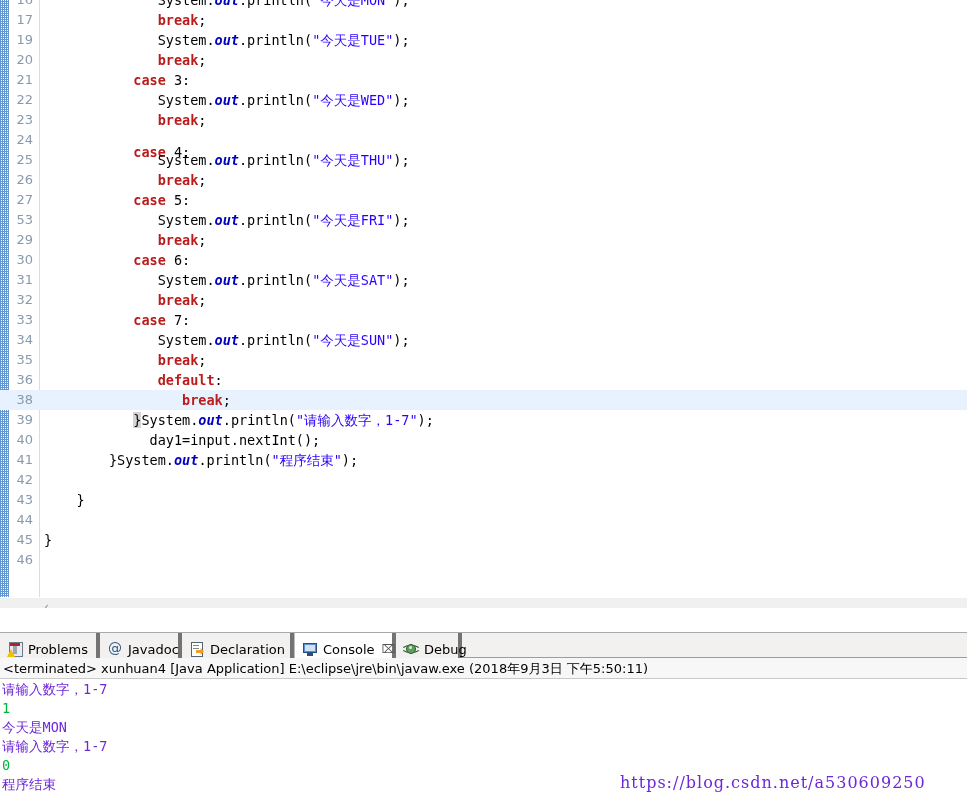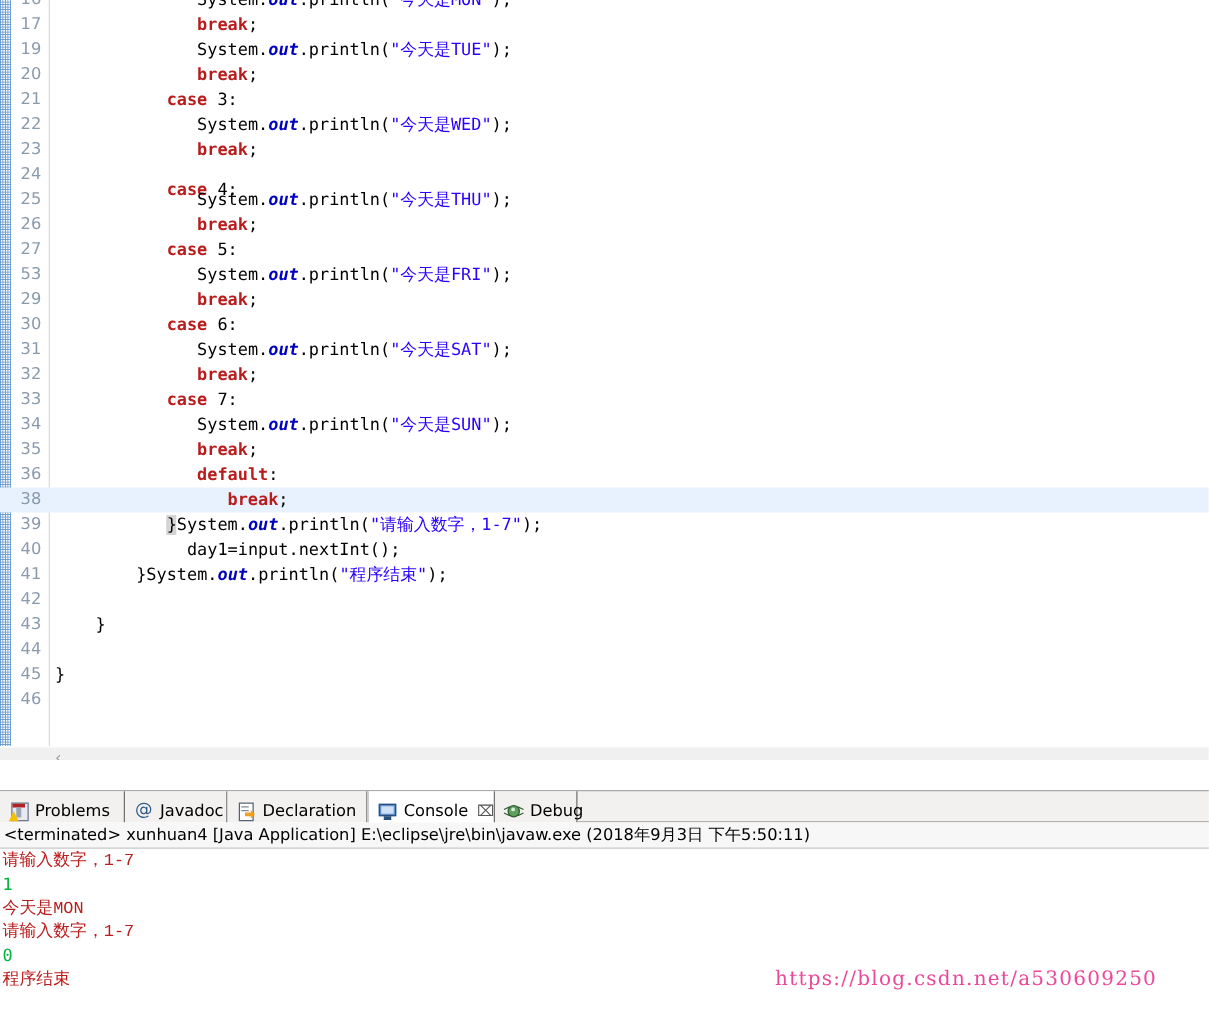--- a/index.html
+++ b/index.html
@@ -131,21 +131,21 @@
     position: absolute;
     top: 0;
     height: 25px;
     display: flex;
     align-items: center;
     padding: 16px 7px;
     box-sizing: border-box;
     font-family: "DejaVu Sans", sans-serif;
     font-size: 13px;
     color: #000000;
-    border-right: 1px solid #737373;
+    border-right: 4px solid #737373;
     background: #f2f1f0;
   }
   .tab.active {
     background: #ffffff;
     border-left: 1px solid #bdbdbd;
   }
   .tab .tab-label { margin-left: 5px; }
   .tab .tab-close {
     margin-left: 7px;
     color: #555555;
@@ -262,32 +262,32 @@
     padding-left: 2px;
     box-sizing: border-box;
   }
   .console-line {
     height: 19px;
     line-height: 19px;
     font-family: "DejaVu Sans Mono", monospace;
     font-size: 13.5px;
     white-space: pre;
   }
-  .c-out { color: #b91c1c; font-family: Liberation Mono, monospace; }
+  .c-out { color: #6d28d9; }
   .c-in  { color: #00b33c; }
 
   
   .watermark {
     position: absolute;
     left: 620px;
     top: 773px;
     font-family: "DejaVu Serif", serif;
     font-size: 16px;
     letter-spacing: 1px;
-    color: #ec4899;
+    color: #6d28d9;
     white-space: nowrap;
   }
 </style>
 </head>
 <body>
 
 <div id="editor-area">
 
   <div class="annotation-strip"></div>
   <div class="gutter"></div>

